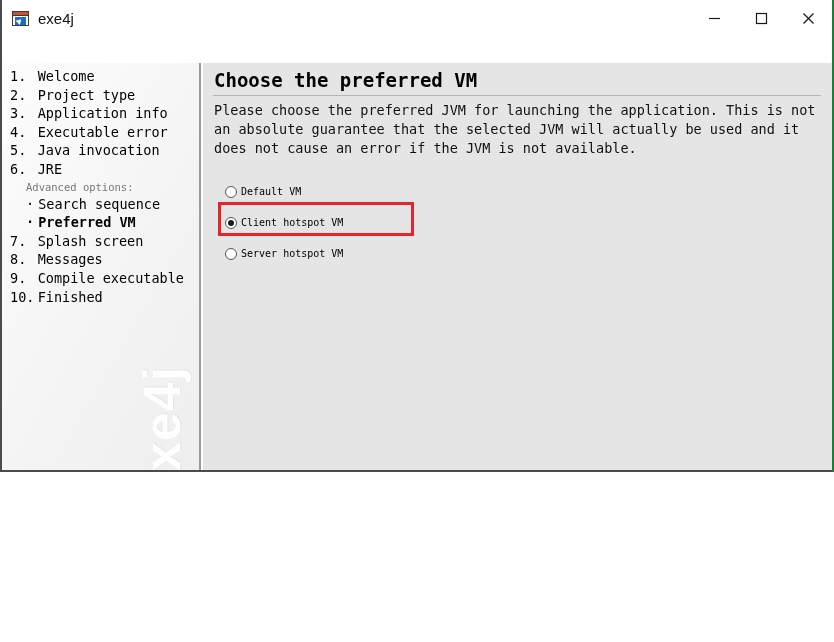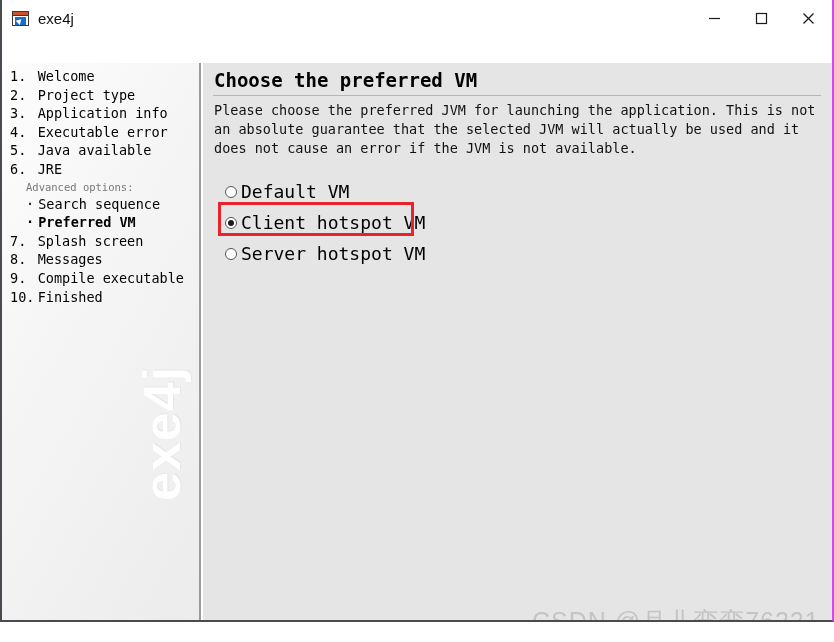--- a/index.html
+++ b/index.html
@@ -12,24 +12,24 @@
     height: 642px;
     overflow: hidden;
     font-family: "Liberation Sans", sans-serif;
   }
 
   
   .window {
     position: absolute;
     left: 0; top: 0;
     width: 834px;
-    height: 622px;
+    height: 472px;
     background: #ffffff;
     border-left: 2px solid #4a4a50;
-    border-right: 2px solid #d946ef;
+    border-right: 2px solid #15803d;
     border-bottom: 2px solid #4a4a50;
     box-sizing: border-box;
     overflow: hidden;
   }
 
   
   .titlebar {
     position: absolute;
     left: 0; top: 0;
     width: 830px;
@@ -204,21 +204,21 @@
     position: absolute;
     left: 22px;
     top: 118px;
   }
   .radio-row {
     display: flex;
     align-items: center;
     height: 21px;
     margin-bottom: 10px;
     font-family: "DejaVu Sans Mono", monospace;
-    font-size: 18px;
+    font-size: 10px;
     color: #000000;
   }
   .radio-row:last-child { margin-bottom: 0; }
   .radio-mark {
     width: 12px;
     height: 12px;
     border: 1px solid #555555;
     border-radius: 50%;
     background: #ffffff;
     margin-right: 4px;
@@ -360,21 +360,21 @@
   </div>
 
   <div class="content">
 
     <div class="sidebar">
       <div class="steps">
         <div class="step"><span class="step-num">1.</span><span>Welcome</span></div>
         <div class="step"><span class="step-num">2.</span><span>Project type</span></div>
         <div class="step"><span class="step-num">3.</span><span>Application info</span></div>
         <div class="step"><span class="step-num">4.</span><span>Executable error</span></div>
-        <div class="step"><span class="step-num">5.</span><span>Java available</span></div>
+        <div class="step"><span class="step-num">5.</span><span>Java invocation</span></div>
         <div class="step"><span class="step-num">6.</span><span>JRE</span></div>
         <div class="step advanced-label">Advanced options:</div>
         <div class="step sub"><span class="dot">·</span><span>Search sequence</span></div>
         <div class="step sub current"><span class="dot">·</span><span>Preferred VM</span></div>
         <div class="step"><span class="step-num">7.</span><span>Splash screen</span></div>
         <div class="step"><span class="step-num">8.</span><span>Messages</span></div>
         <div class="step"><span class="step-num">9.</span><span>Compile executable</span></div>
         <div class="step"><span class="step-num">10.</span><span>Finished</span></div>
       </div>
       <div class="sidebar-watermark">exe4j</div>

